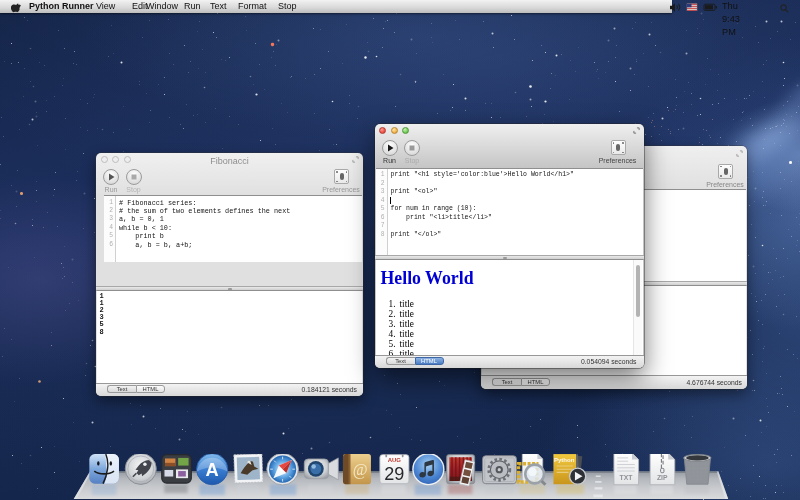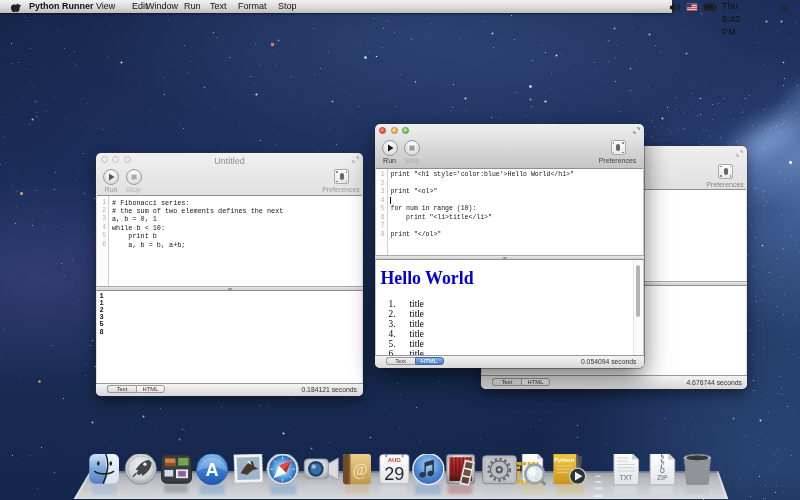--- a/index.html
+++ b/index.html
@@ -119,21 +119,21 @@
   <div class="status" style="height:13px;">
     <div class="seg" style="left:11px;top:2px">
         <span>Text</span>
         <span>HTML</span>
       </div>
     <div class="secs" style="right:5px;top:3px">4.676744 seconds</div>
   </div>
 </div>
 
 <div class="win" id="lwin" style="left:96px;top:152.5px;width:267px;height:243px;background:linear-gradient(#f0f0f0,#e0e0e0 43px,#e0e0e0);box-shadow:0 5px 14px rgba(0,0,0,.45), 0 0 0 .5px rgba(60,60,60,.7);">
-  <div class="title" style="top:3px;color:#8e8e8e">Untitled</div>
+  <div class="title" style="top:3px;color:#8e8e8e">Fibonacci</div>
   <div class="lights" style="left:4.5px;top:3.5px">
       <i style="border:1px solid #bdbdbd"></i>
       <i style="border:1px solid #bdbdbd"></i>
       <i style="border:1px solid #bdbdbd"></i>
     </div>
   <svg class="rszico" style="right:4px;top:3px" viewBox="0 0 8 8">
       <path d="M1 4.5V7h2.5M7 3.5V1H4.5" fill="none" stroke="#999" stroke-width="1"></path>
     </svg>
   <div class="circbtn" style="left:7px;top:16.5px">
       <svg width="14" height="14" viewBox="0 0 14 14" style="position:absolute;left:0;top:0">
@@ -148,21 +148,21 @@
     </div>
   <div class="blabel" style="left:27.5px;top:33.5px;width:20px;color:#b5b5b5">Stop</div>
   <div class="prefico" style="right:14px;top:16.5px">
       <b></b>
       <i style="left:1px;top:1px"></i>
       <i style="right:1px;top:1px"></i>
       <i style="left:1px;bottom:1px"></i>
       <i style="right:1px;bottom:1px"></i>
     </div>
   <div class="blabel" style="right:0px;top:33.5px;width:44px;color:#999">Preferences</div>
-  <div class="pane" style="left:1px;right:1px;top:43.5px;height:90px;">
+  <div class="pane" style="left:8px;right:1px;top:43.5px;height:66px;">
      <div class="gutter" style="width:11px;font-family:'Liberation Mono',monospace;font-size:6.3px;">
        <div style="padding:2.5px 2px 0 0;line-height:8.4px;">1<br>2<br>3<br>4<br>5<br>6</div>
      </div>
      <div class="code" style="left:15px;top:2.5px;font-size:6.8px;line-height:8.4px;"># Fibonacci series:
 # the sum of two elements defines the next
 a, b = 0, 1
 while b &lt; 10:
     print b
     a, b = b, a+b;</div>
   </div>
@@ -229,21 +229,21 @@
 print "&lt;/ol&gt;"</div>
      <div style="position:absolute;left:14px;top:27.5px;width:1px;height:7px;background:#000"></div>
   </div>
   <div class="divider" style="top:131px;height:5.5px;">
       <div class="grip" style="left:128px"></div>
     </div>
   <div class="pane" style="left:1px;right:1px;top:136.5px;height:98px;">
      <div style="position:absolute;left:5px;top:8px;font-family:'Liberation Serif',serif;font-weight:bold;font-size:17.8px;color:#0000d6;">Hello World</div>
      <div style="position:absolute;left:6px;top:40px;font-family:'Liberation Serif',serif;font-size:9.3px;line-height:9.9px;color:#000;">
        <div style="text-align:right;width:14px;float:left;">1.<br>2.<br>3.<br>4.<br>5.<br>6.</div>
-       <div style="margin-left:28px;">title<br>title<br>title<br>title<br>title<br>title</div>
+       <div style="margin-left:18px;">title<br>title<br>title<br>title<br>title<br>title</div>
      </div>
      <div style="position:absolute;right:1px;top:0;bottom:0;width:8px;background:#fafafa;border-left:1px solid #e6e6e6"></div>
      <div style="position:absolute;right:2.5px;top:5px;width:4.5px;height:52px;background:#b3b3b3;border-radius:2.5px"></div>
   </div>
   <div class="status" style="height:12.5px;">
     <div class="seg" style="left:11px;top:1.5px">
         <span>Text</span>
         <span style="background:linear-gradient(#8fb3e2,#4a7dc4);color:#fff;border-color:#3e68a5">HTML</span>
       </div>
     <div class="secs" style="right:7px;top:2.5px">0.054094 seconds</div>

